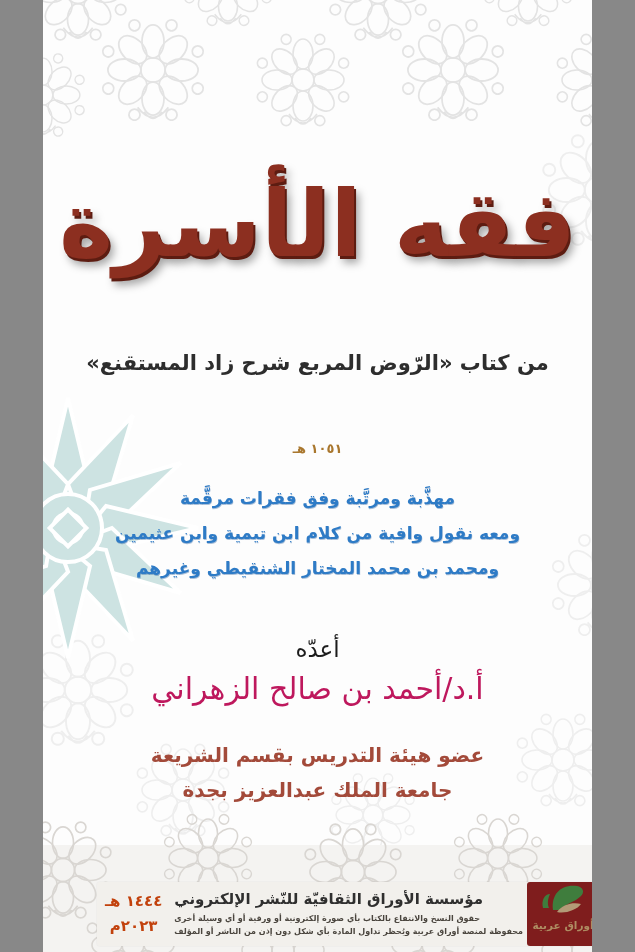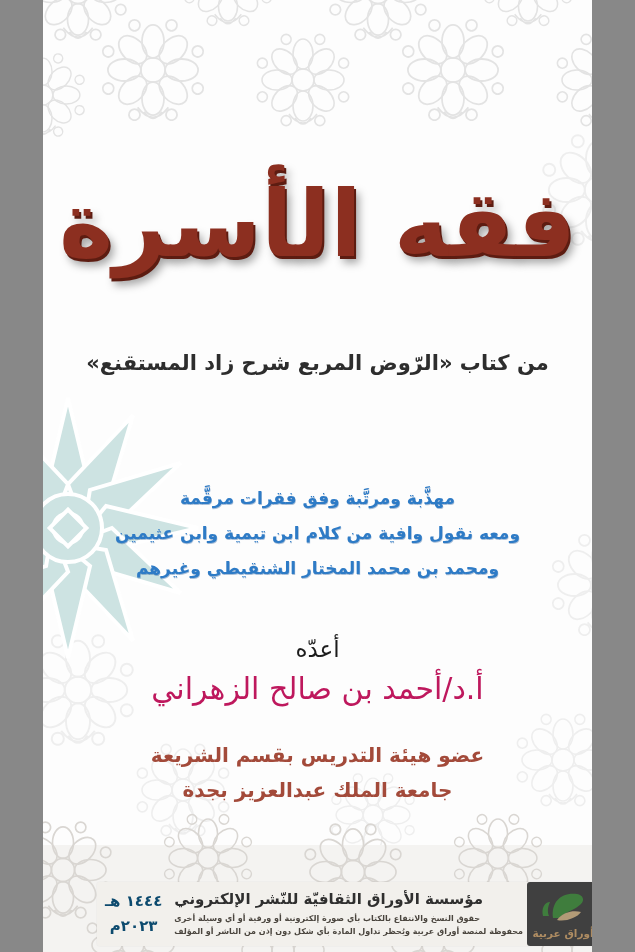--- a/index.html
+++ b/index.html
@@ -76,42 +76,42 @@
     display:flex;
     flex-direction:row;
     align-items:stretch;
     z-index:3;
     direction:ltr;
     box-shadow:0 0 0 1px rgba(0,0,0,0.02);
   }
   .footer-dates{
     width:108px;
     display:flex;flex-direction:column;justify-content:center;align-items:center;
-    color:#0c4a6e;
+    color:#c2410c;
     font-size:15px;font-weight:bold;
     line-height:1.7;
     direction:rtl;
   }
   .footer-center{
     flex:1;
     display:flex;flex-direction:column;justify-content:center;align-items:flex-end;
     direction:rtl;
     padding:0 4px;
   }
   .footer-publisher{
     font-size:15px;font-weight:bold;color:#2f2f2f;margin-bottom:5px;white-space:nowrap;
   }
   .footer-copy{
     font-size:8px;color:#4a453e;line-height:1.55;font-weight:bold;white-space:nowrap;
   }
   .footer-logo{
     width:106px;
-    background:#404040;
+    background:#7f1d1d;
     border-radius:3px;
-    display:flex;flex-direction:column;justify-content:center;align-items:center;
+    display:flex;flex-direction:column;align-items:center;
   }
   .footer-logo .logo-text{
     font-size:10.5px;color:#ae8c62;font-weight:bold;margin-top:1px;direction:rtl;
   }
 </style>
 </head>
 <body>
 
 <div class="page">
 
@@ -203,20 +203,21 @@
         <rect x="-13" y="-13" width="26" height="26" fill="#cde3e2" stroke="#ffffff" transform="rotate(45)"></rect>
       </g>
     </g>
   </svg>
 
   <div class="txt main-title">فقه الأسرة</div>
 
   <div class="txt subtitle">من كتاب «الرّوض المربع شرح زاد المستقنع»</div>
 
 
+  <div class="txt source-date">١٠٥١ هـ</div>
 
   <div class="txt features">
     <div>مهذَّبة ومرتَّبة وفق فقرات مرقَّمة</div>
     <div>ومعه نقول وافية من كلام ابن تيمية وابن عثيمين</div>
     <div>ومحمد بن محمد المختار الشنقيطي وغيرهم</div>
   </div>
 
   <div class="txt prepared-label">أعدّه</div>
 
   <div class="txt prepared-name">أ.د/أحمد بن صالح الزهراني</div>

